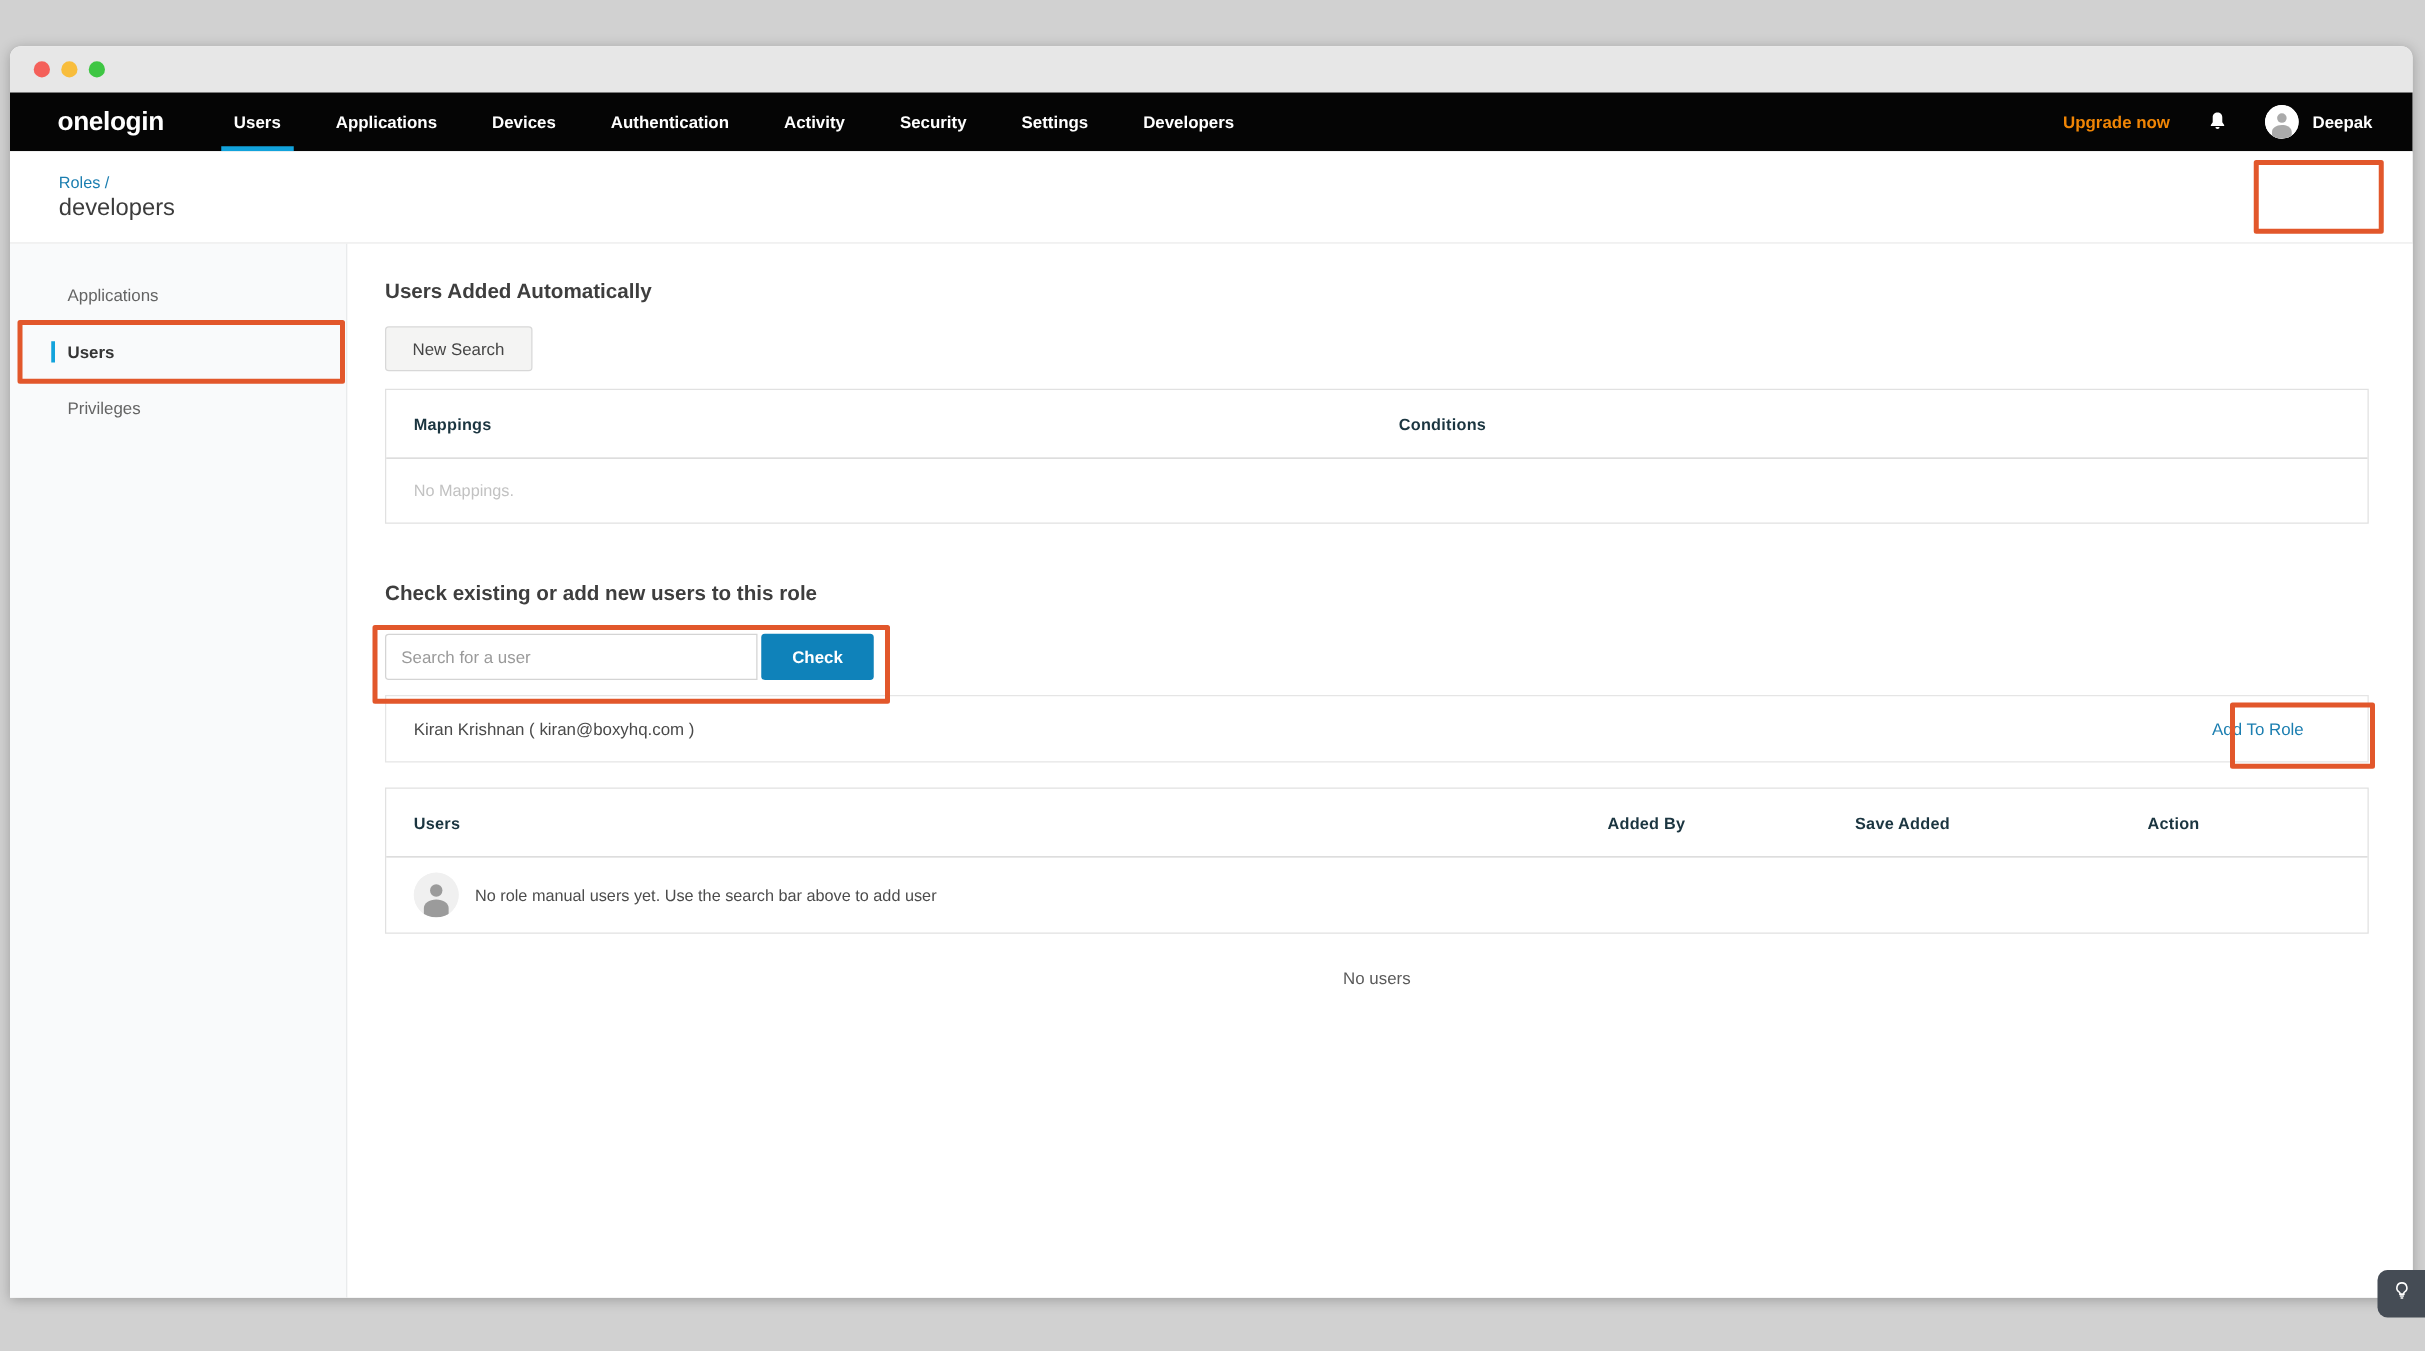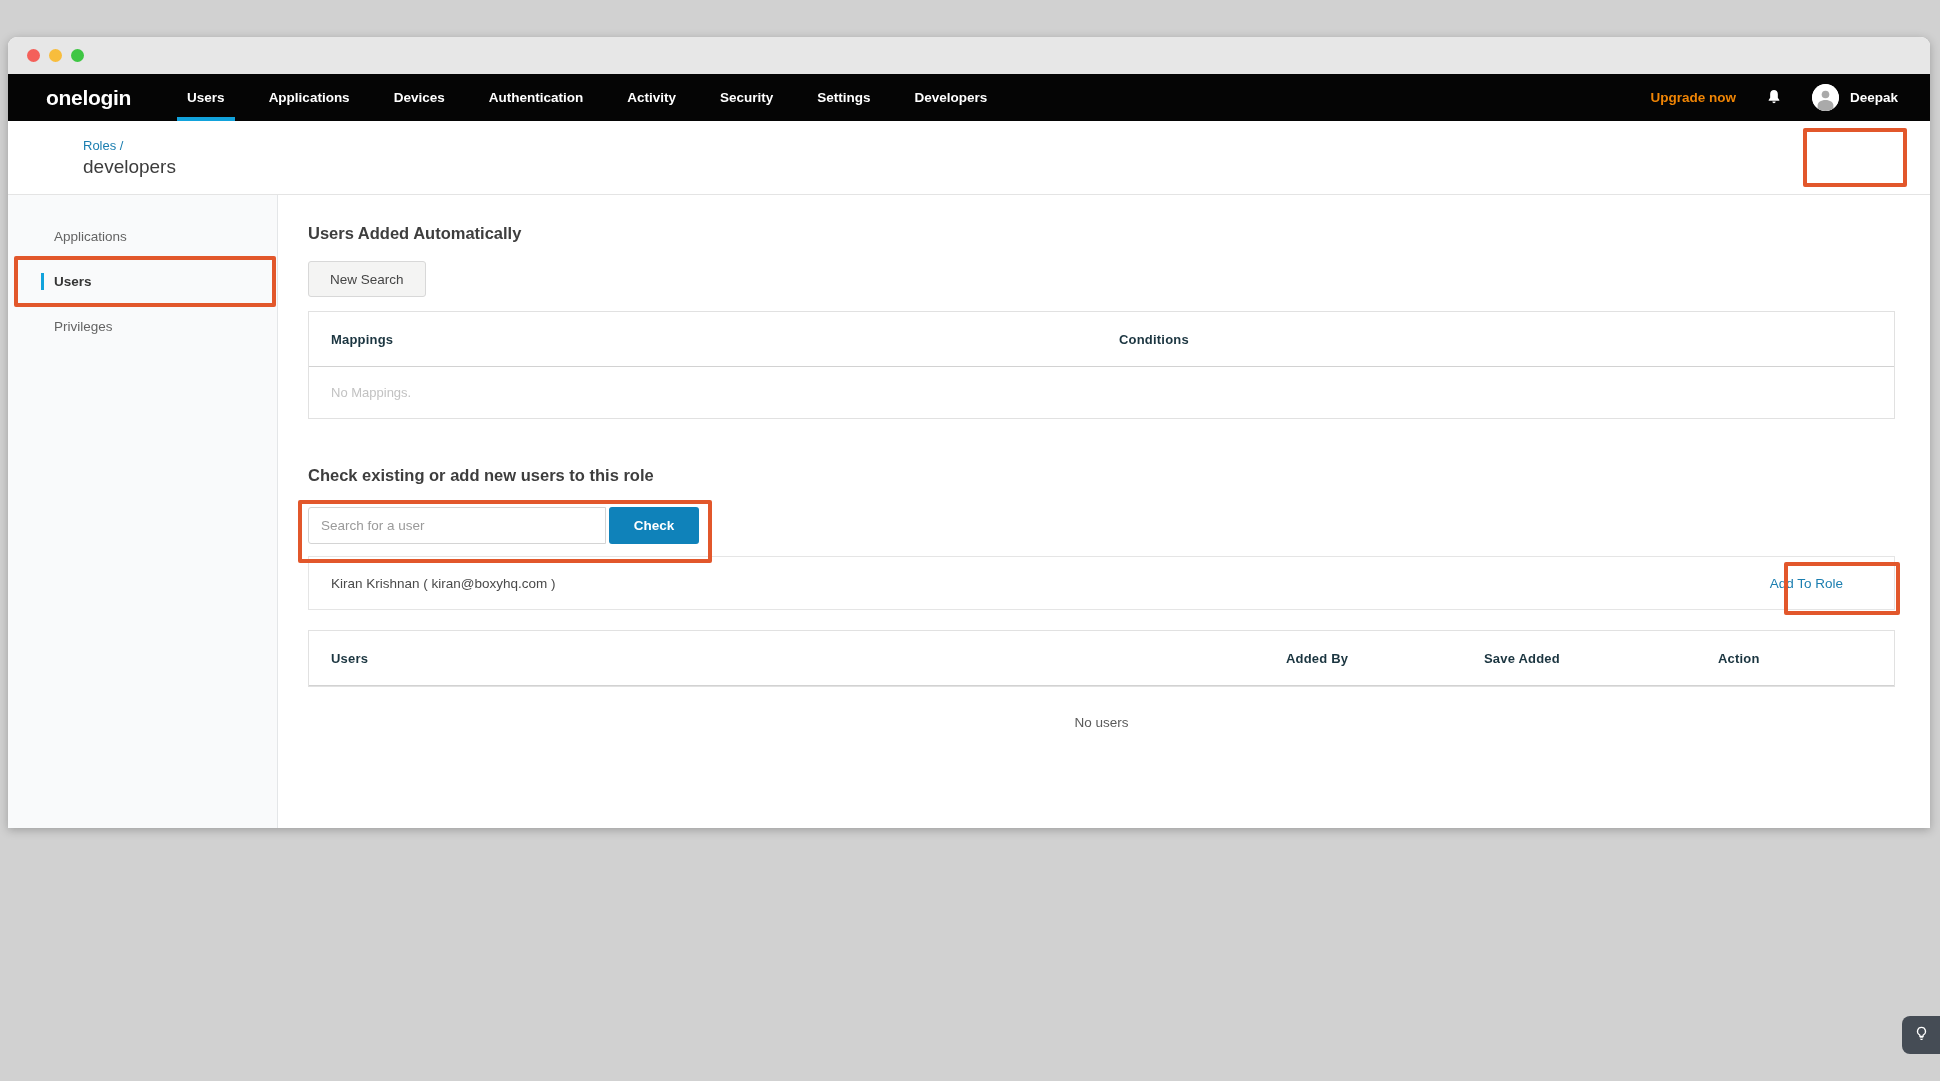--- a/index.html
+++ b/index.html
@@ -4,21 +4,21 @@
 <style>
   * { margin:0; padding:0; box-sizing:border-box; }
   html,body { width:1940px; height:1081px; }
   body {
     background:#d1d1d1;
     font-family:"Liberation Sans", sans-serif;
     position:relative;
     overflow:hidden;
   }
   .window {
-    position:absolute; left:8px; top:37px; width:1922px; height:791px;
+    position:absolute; left:8px; top:37px; width:1922px; height:1001px;
     background:#fff; border-radius:9px 9px 0 0;
     box-shadow:0 2px 10px rgba(0,0,0,.25);
     display:flex; flex-direction:column;
   }
   
   .titlebar {
     height:37px; background:#e7e7e7; border-radius:9px 9px 0 0;
     display:flex; align-items:center; padding-left:19px; gap:9px; flex:0 0 auto;
   }
   .tl { width:13px; height:13px; border-radius:50%; }
@@ -46,21 +46,21 @@
   .avatar {
     width:27px; height:27px; border-radius:50%; background:#fff;
     display:flex; align-items:center; justify-content:center; overflow:hidden;
   }
   .account-name { font-size:13.5px; font-weight:700; }
   
   .page-header {
     height:74px; background:#fff; border-bottom:1px solid #e4e4e4; flex:0 0 auto;
     display:flex; align-items:center; padding:0 33px 0 39px;
   }
-  .crumbs { display:flex; flex-direction:column; gap:3px;margin-left:36px; }
+  .crumbs { display:flex; flex-direction:column; gap:3px; }
   .crumb-parent { color:#1b7eb0; font-size:13px; cursor:pointer; }
   .page-title { color:#3c3c3c; font-size:19px; }
   .header-actions { margin-left:auto; display:flex; align-items:center; gap:16px; }
   .btn-more {
     height:36px; background:#fff; border:1px solid #cfcfcf; border-radius:3px;
     padding:0 17px; font-size:13.5px; color:#4d4d4d; display:flex; align-items:center; gap:12px;
     cursor:pointer; font-family:inherit;
   }
   .caret-down {
     width:0; height:0; border-left:5px solid transparent; border-right:5px solid transparent;
@@ -250,20 +250,30 @@
       </div>
 
 
       <div class="panel tbl2">
         <div class="tbl-head">
           <span class="th c1">Users</span>
           <span class="th c2">Added By</span>
           <span class="th c3">Save Added</span>
           <span class="th c4">Action</span>
         </div>
+        <div class="tbl2-body">
+          <span class="empty-avatar">
+            <svg viewBox="0 0 24 24" width="36" height="36">
+                <circle cx="12" cy="12" r="12" fill="#f0f0f0"></circle>
+                <circle cx="12" cy="9.6" r="3.3" fill="#9b9b9b"></circle>
+                <path fill="#9b9b9b" d="M12 14.4c3.8 0 6.6 2 6.6 4.5v5.1H5.4v-5.1c0-2.5 2.8-4.5 6.6-4.5z"></path>
+              </svg>
+          </span>
+          <span class="empty-text">No role manual users yet. Use the search bar above to add user</span>
+        </div>
       </div>
 
       <div class="no-users">No users</div>
 
     </div>
   </div>
 
   <div class="bulb-btn">
     <span>
       <svg viewBox="0 0 24 24" width="19" height="19">

